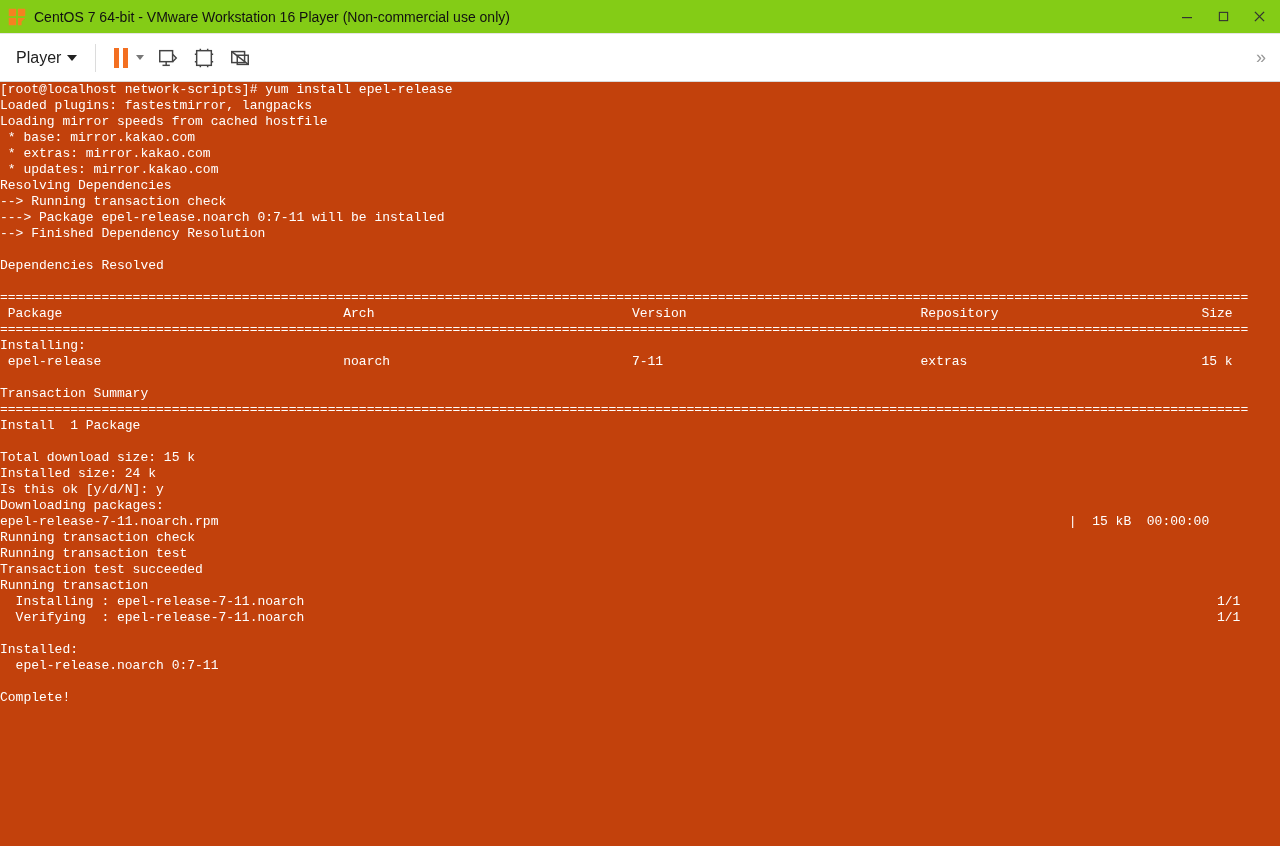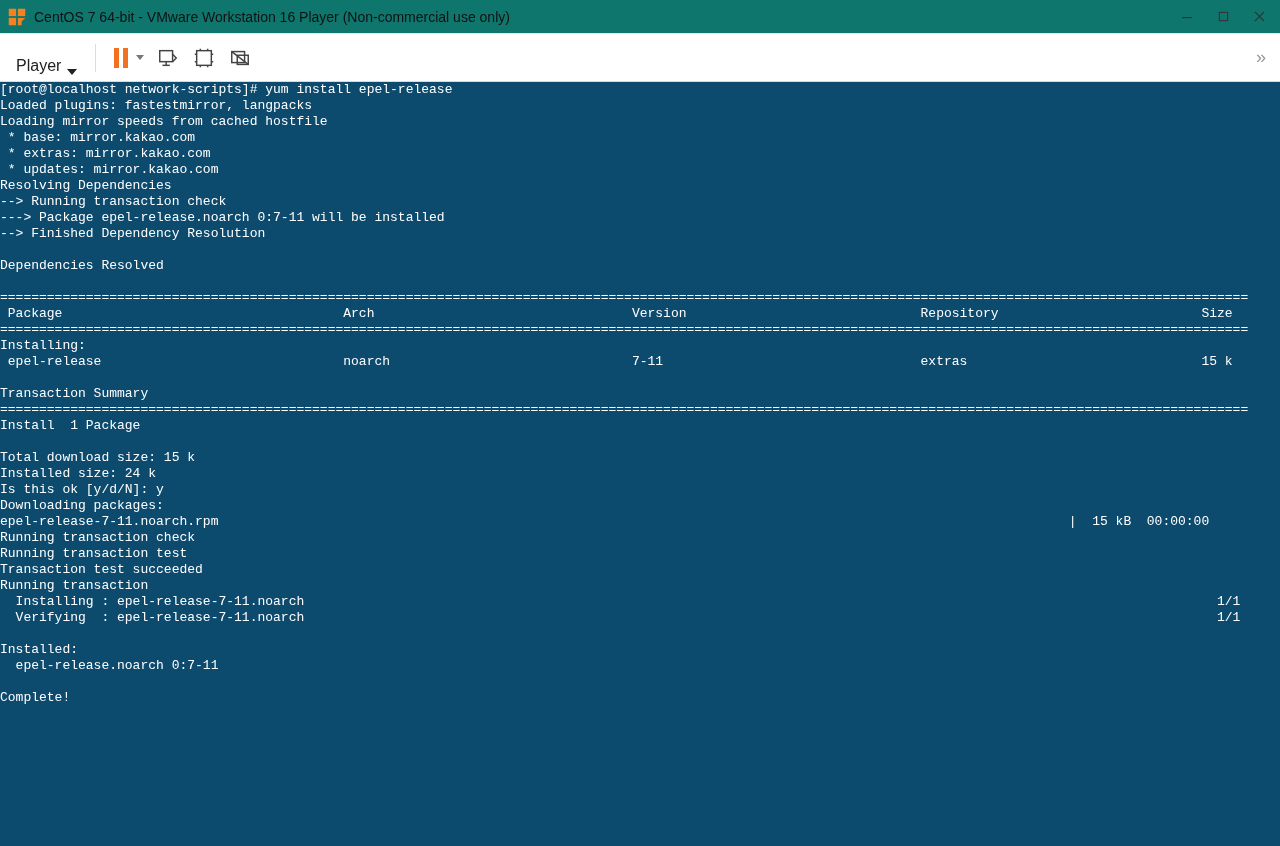--- a/index.html
+++ b/index.html
@@ -8,21 +8,21 @@
     background: #ffffff;
     width: 1280px;
     height: 846px;
     overflow: hidden;
     display: flex;
     flex-direction: column;
   }
   
   .titlebar {
     height: 34px;
-    background: #0f766e;
+    background: #84cc16;
     display: flex;
     align-items: center;
     padding: 0 4px 0 6px;
     border-bottom: 1px solid #e5e5e5;
     font-size: 14px;
   }
   .titlebar .app-icon {
     width: 22px; height: 22px;
     margin-right: 6px;
     display: inline-flex; align-items: center; justify-content: center;
@@ -47,21 +47,21 @@
     border-bottom: 1px solid #d9d9d9;
     display: flex;
     align-items: center;
     padding: 0 8px;
     gap: 4px;
   }
   .toolbar .sep {
     width: 1px; height: 28px; background: #dcdcdc; margin: 0 6px;
   }
   .player-menu {
-    display: inline-flex; align-items: flex-end; gap: 6px;
+    display: inline-flex; align-items: center; gap: 6px;
     height: 34px; padding: 0 8px;
     font-size: 16px; color: #222;
     cursor: pointer;
   }
   .caret-down {
     width: 0; height: 0;
     border-left: 5px solid transparent;
     border-right: 5px solid transparent;
     border-top: 6px solid #222;
   }
@@ -81,21 +81,21 @@
   .mini-caret { width: 0; height: 0;
     border-left: 4px solid transparent;
     border-right: 4px solid transparent;
     border-top: 5px solid #777; margin-left: 2px; }
   .toolbar .right { margin-left: auto; display: inline-flex; align-items: center; }
   .chevrons { color: #999; font-size: 18px; letter-spacing: -4px; padding-right: 10px; }
 
   
   .terminal {
     flex: 1 1 auto;
-    background: #0c4a6e;
+    background: #c2410c;
     color: #ffffff;
     font-family: "Courier New", Consolas, monospace;
     font-size: 13px;
     line-height: 16px;
     padding: 0;
     overflow: hidden;
   }
   .terminal pre {
     white-space: pre;
     margin: 0;

